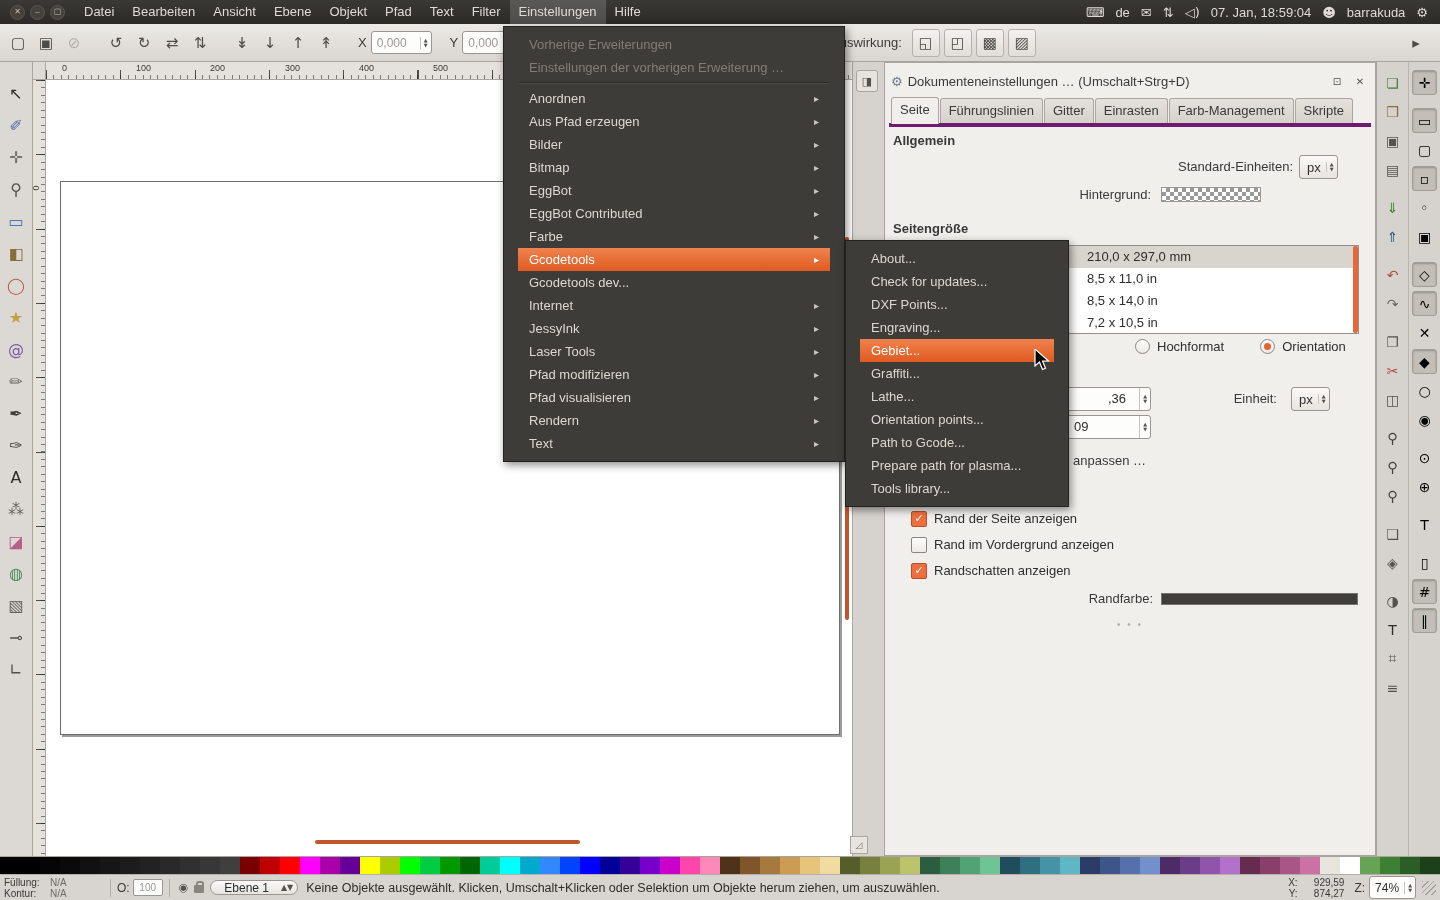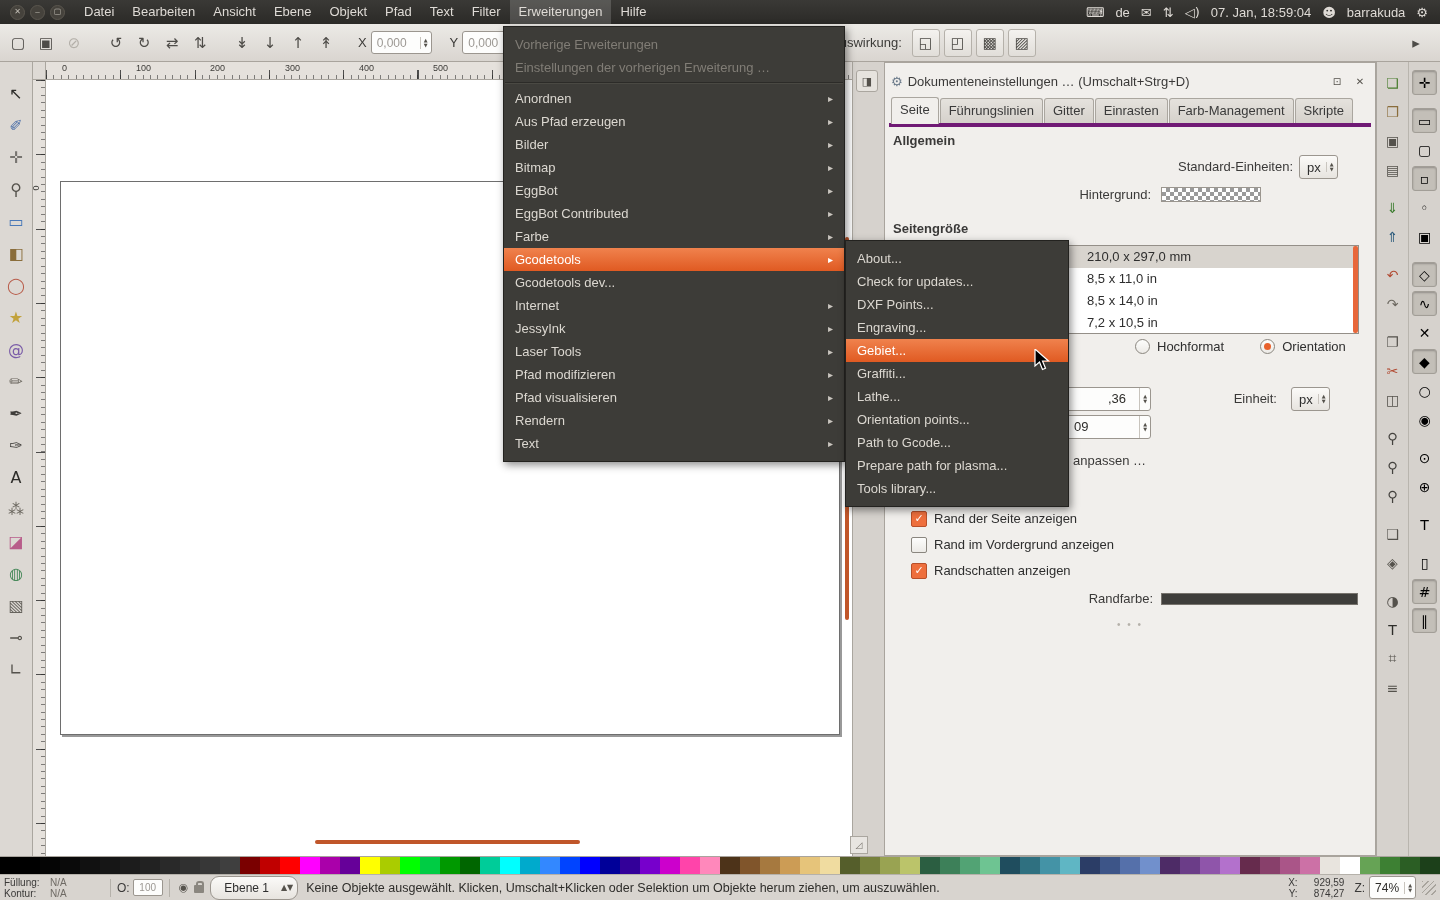--- a/index.html
+++ b/index.html
@@ -110,30 +110,30 @@
 .fs-block{display:flex;flex-direction:column;justify-content:center;font-size:10px;line-height:11px;width:100px}
 .fs-row{display:flex}
 .fs-lbl{width:46px;color:#3a3938}
 .fs-val{color:#6e6a64}
 .ssep{width:1px;height:18px;background:#b5b1aa;margin:0 6px}
 .o-lbl{color:#3a3938;margin-right:3px}
 .o-entry{display:inline-block;width:30px;height:17px;background:#fdfdfc;border:1px solid #9b968f;border-radius:2px;font-size:10px;line-height:15px;text-align:center;color:#9c9893}
 .mini-eye{font-family:"DejaVu Sans",sans-serif;font-size:11px;color:#55524c;margin:0 3px}
 .mini-lock{position:relative;width:10px;height:8px;background:#8a867f;border-radius:1px;margin:3px 6px 0 3px}
 .mini-lock::before{content:"";position:absolute;left:2px;top:-4px;width:4px;height:4px;border:2px solid #8a867f;border-bottom:none;border-radius:3px 3px 0 0}
-.layer-combo{display:flex;align-items:center;height:24px;background:linear-gradient(#fbfaf8,#e7e4df);border:1px solid #9b968f;border-radius:9px;padding:0 4px 0 13px;gap:6px;width:88px}
+.layer-combo{display:flex;align-items:center;height:15px;background:linear-gradient(#fbfaf8,#e7e4df);border:1px solid #9b968f;border-radius:9px;padding:0 4px 0 13px;gap:6px;width:88px}
 .layer-combo .dd{margin-left:auto;font-size:8px;color:#55524c;font-family:"DejaVu Sans",sans-serif}
 .msg{flex:1;margin-left:8px;white-space:nowrap;overflow:hidden;text-overflow:ellipsis;color:#2e2d2a;font-size:12.5px}
 .coords{display:flex;flex-direction:column;font-size:10px;line-height:11px;text-align:right;margin-right:6px;color:#3a3938}
 .coords .cv{display:inline-block;width:44px}
 .z-lbl{margin:0 4px;color:#3a3938}
 .grip{width:14px;height:14px;margin-left:6px;background:repeating-linear-gradient(135deg,#a8a49d 0 1px,transparent 1px 4px)}
 
 
-.gtkmenu{position:absolute;background:#3d3c38;border:1px solid #23221f;box-shadow:2px 3px 8px rgba(0,0,0,.45);padding:6px 0;z-index:100;color:#dcd8d1}
+.gtkmenu{position:absolute;background:#3d3c38;border:1px solid #23221f;box-shadow:2px 3px 8px rgba(0,0,0,.45);padding:6px 14px;z-index:100;color:#dcd8d1}
 .ext-menu{left:503px;top:26px;width:342px}
 .sub-menu{left:845px;top:240px;width:224px}
 .mi{height:23px;display:flex;align-items:center;padding:0 11px;font-size:13px;white-space:nowrap}
 .mi .arr{margin-left:auto;font-size:10px;color:#c9c5be;font-family:"DejaVu Sans",sans-serif}
 .mi.disabled{color:#817d76}
 .mi.active{background:linear-gradient(#f0824d,#e05a22);color:#fff}
 .mi.active .arr{color:#fff}
 .mi.sep{height:8px;padding:0;position:relative}
 .mi.sep::after{content:"";position:absolute;left:1px;right:1px;top:3px;height:1px;background:#2c2b28;box-shadow:0 1px 0 #4a4943}
 
@@ -154,21 +154,21 @@
     <nav class="menubar">
 
     <span class="mbi">Datei</span>
         <span class="mbi">Bearbeiten</span>
         <span class="mbi">Ansicht</span>
         <span class="mbi">Ebene</span>
         <span class="mbi">Objekt</span>
         <span class="mbi">Pfad</span>
         <span class="mbi">Text</span>
         <span class="mbi">Filter</span>
-        <span class="mbi active">Erweiterungen</span>
+        <span class="mbi active">Einstellungen</span>
         <span class="mbi">Hilfe</span>
       </nav>
     <div class="tb-right">
       <span class="ic">⌨</span>
       <span>de</span>
       <span class="ic">✉</span>
       <span class="ic">⇅</span>
       <span class="ic">◁)</span>
       <span>07. Jan, 18:59:04</span>
       <span class="ic">☻</span>

